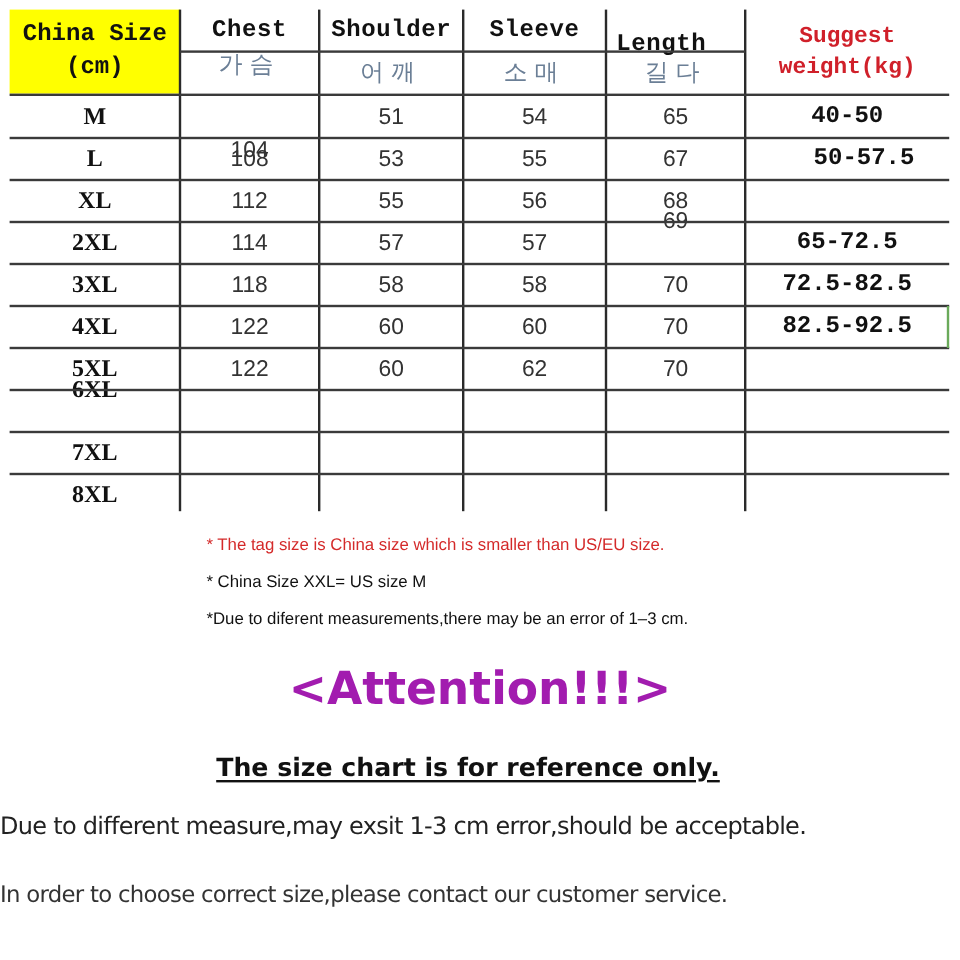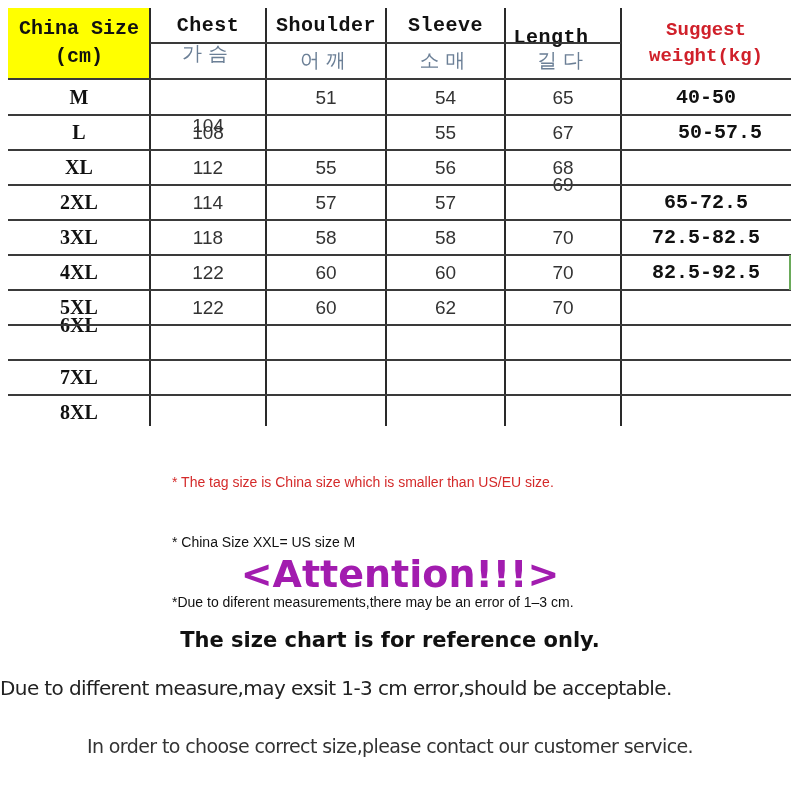--- a/index.html
+++ b/index.html
@@ -10,27 +10,27 @@
   .cell { position:absolute; display:flex; align-items:center; justify-content:center; text-align:center; box-sizing:border-box; }
   .yellow { background:#ffff00; }
   .hdr-en { font-family:"Liberation Mono", "DejaVu Sans Mono", monospace; font-weight:bold; font-size:20px; color:#111; letter-spacing:0.5px; }
   .hdr-ko { font-family:"DejaVu Sans", sans-serif; font-size:20px; color:#6b7f96; letter-spacing:6px; }
   .china-size { font-family:"Liberation Mono", "DejaVu Sans Mono", monospace; font-weight:bold; font-size:20px; color:#111; line-height:28px; }
   .weight-hdr { font-family:"Liberation Mono", "DejaVu Sans Mono", monospace; font-weight:bold; font-size:19px; color:#d0202a; line-height:26px; }
   .size-label { font-family:"Liberation Serif", "DejaVu Serif", serif; font-weight:bold; font-size:20px; color:#111; }
   .num { font-family:"Liberation Sans", sans-serif; font-size:19px; color:#333; }
   .wt { font-family:"Liberation Mono", "DejaVu Sans Mono", monospace; font-weight:bold; font-size:20px; color:#111; }
   .notes { position:absolute; left:172px; top:440px; width:600px; font-family:"Liberation Sans", sans-serif; font-size:14px; color:#111; }
-  .notes div { height:31px; line-height:26px;margin-top:29px; }
+  .notes div { height:31px; line-height:26px; }
   .notes .red { color:#d42a2a; }
   .attention { position:absolute; left:0; width:800px; top:552px; text-align:center; font-family:"DejaVu Sans", sans-serif; font-weight:bold; font-size:38px; color:#a21caf; }
   .ref { position:absolute; left:0; width:780px; top:628px; text-align:center; font-family:"DejaVu Sans", sans-serif; font-weight:bold; font-size:21px; color:#111; }
-  .ref span { text-underline-offset:3px; }
+  .ref span { text-decoration:underline; text-underline-offset:3px; }
   .line1 { position:absolute; left:0; width:780px; top:676px; text-align:left; font-family:"DejaVu Sans", sans-serif; font-size:20px; color:#222; letter-spacing:-0.6px; }
-  .line2 { position:absolute; left:0; width:780px; top:735px; text-align:center; font-family:"DejaVu Sans", sans-serif; font-size:19px; color:#333; letter-spacing:-0.6px; }
+  .line2 { position:absolute; left:0; width:780px; top:735px; font-family:"DejaVu Sans", sans-serif; font-size:19px; color:#333; letter-spacing:-0.6px; }
 </style>
 </head>
 <body>
 
 <div id="chart">
     <div class="cell yellow china-size" style="left: 0px; top: 0px; width: 142px; height: 70px;">
       <div>
         <div>China Size</div>
         <div>(cm)</div>
       </div>
@@ -50,20 +50,21 @@
       </div>
     </div>
     <div class="cell size-label" style="left: 0px; top: 72px; width: 142px; height: 35px;">M</div>
     <div class="cell num" style="left: 142px; top: 72px; width: 116px; height: 35px; margin-top: 28px;">104</div>
     <div class="cell num" style="left: 258px; top: 72px; width: 120px; height: 35px;">51</div>
     <div class="cell num" style="left: 378px; top: 72px; width: 119px; height: 35px;">54</div>
     <div class="cell num" style="left: 497px; top: 72px; width: 116px; height: 35px; text-align: right;">65</div>
     <div class="cell wt" style="left: 613px; top: 72px; width: 170px; height: 35px;">40-50</div>
     <div class="cell size-label" style="left: 0px; top: 107px; width: 142px; height: 35px;">L</div>
     <div class="cell num" style="left: 142px; top: 107px; width: 116px; height: 35px;">108</div>
+    <div class="cell num" style="left: 258px; top: 107px; width: 120px; height: 35px;">53</div>
     <div class="cell num" style="left: 378px; top: 107px; width: 119px; height: 35px;">55</div>
     <div class="cell num" style="left: 497px; top: 107px; width: 116px; height: 35px;">67</div>
     <div class="cell wt" style="left: 613px; top: 107px; width: 170px; height: 35px; padding-left: 28px;">50-57.5</div>
     <div class="cell size-label" style="left: 0px; top: 142px; width: 142px; height: 35px;">XL</div>
     <div class="cell num" style="left: 142px; top: 142px; width: 116px; height: 35px;">112</div>
     <div class="cell num" style="left: 258px; top: 142px; width: 120px; height: 35px;">55</div>
     <div class="cell num" style="left: 378px; top: 142px; width: 119px; height: 35px;">56</div>
     <div class="cell num" style="left: 497px; top: 142px; width: 116px; height: 35px;">68</div>
     <div class="cell size-label" style="left: 0px; top: 177px; width: 142px; height: 35px;">2XL</div>
     <div class="cell num" style="left: 142px; top: 177px; width: 116px; height: 35px;">114</div>

